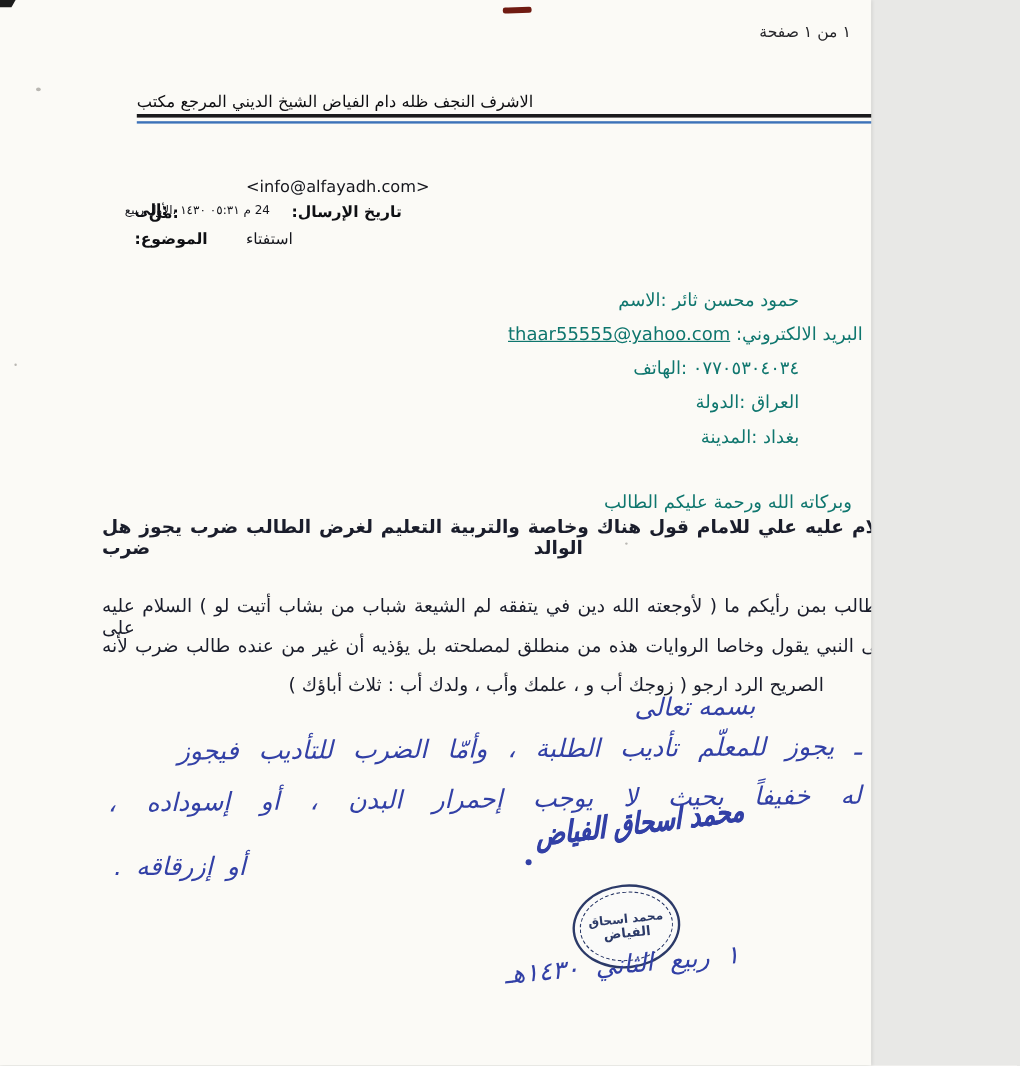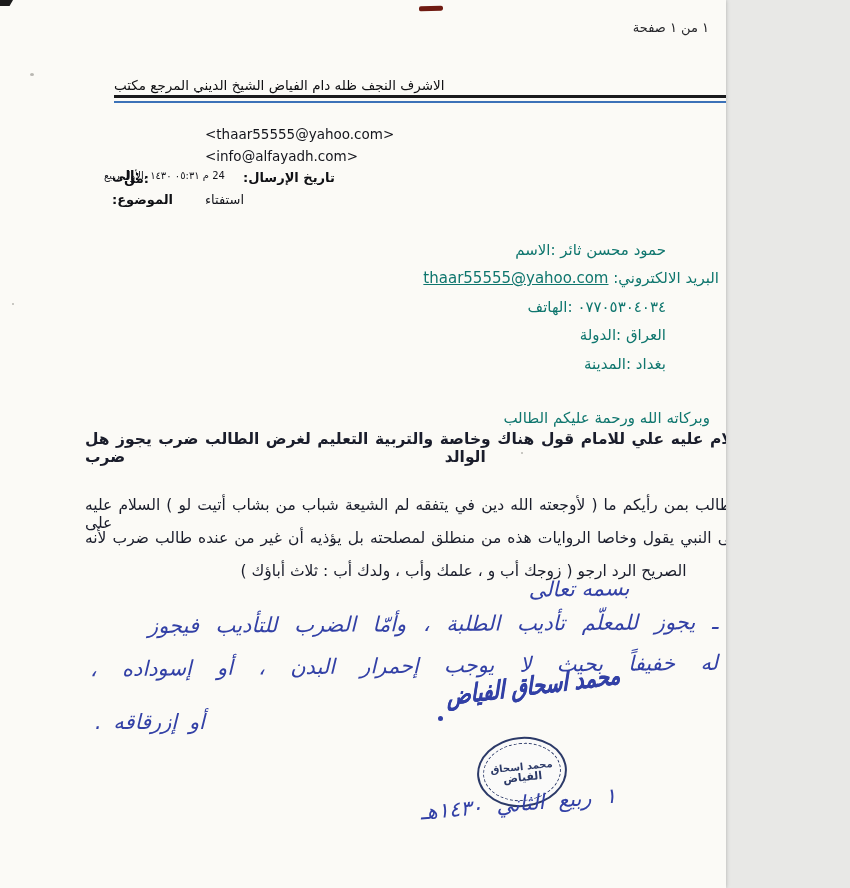--- a/index.html
+++ b/index.html
@@ -54,21 +54,20 @@
   <div class="abs speck" style="left:30px;top:73px;width:4px;height:3px;"></div>
   <div class="abs speck" style="left:12px;top:303px;width:2px;height:2px;"></div>
   <div class="abs speck" style="left:521px;top:452px;width:2px;height:2px;"></div>
 
   <div class="abs page-num txt" dir="ltr">صفحة‎ ١‎ من‎ ١‎</div>
 
   <div class="abs title" dir="ltr">مكتب‎ المرجع‎ الديني‎ الشيخ‎ الفياض‎ دام‎ ظله‎ النجف‎ الاشرف‎</div>
   <div class="abs rules"></div>
 
   <div class="abs hdr-label" style="left:124px;top:127px;margin-top:44px;" dir="ltr">من:</div>
-  <div class="abs hdr-value" style="left:205px;top:126px;" dir="ltr">&lt;thaar55555@yahoo.com&gt;</div>
 
   <div class="abs hdr-label" style="left:112px;top:149px;margin-top:19px;" dir="ltr">إلى:</div>
   <div class="abs hdr-value" style="left:205px;top:148px;" dir="ltr">&lt;info@alfayadh.com&gt;</div>
 
   <div class="abs hdr-value" style="left:104px;top:170px;font-size:10px;text-align:center;" dir="ltr">ربيع‎ الأول،‎ ١٤٣٠‎ ٠٥:٣١‎ م‎ 24‎</div>
   <div class="abs hdr-label" style="left:243px;top:170px;" dir="rtl">تاريخ الإرسال:</div>
 
   <div class="abs hdr-label" style="left:112px;top:192px;" dir="rtl">الموضوع:</div>
   <div class="abs hdr-value" style="left:205px;top:192px;font-size:13px;" dir="rtl">استفتاء</div>
 

